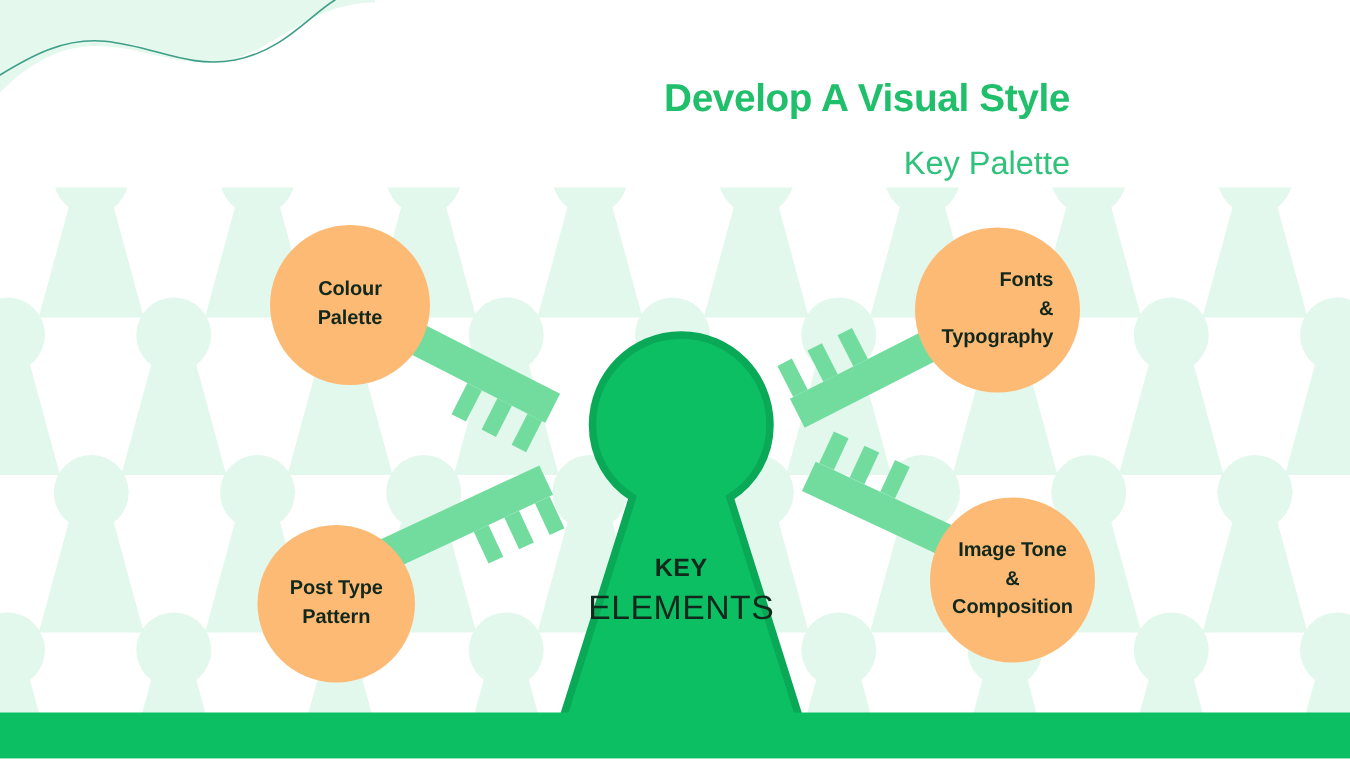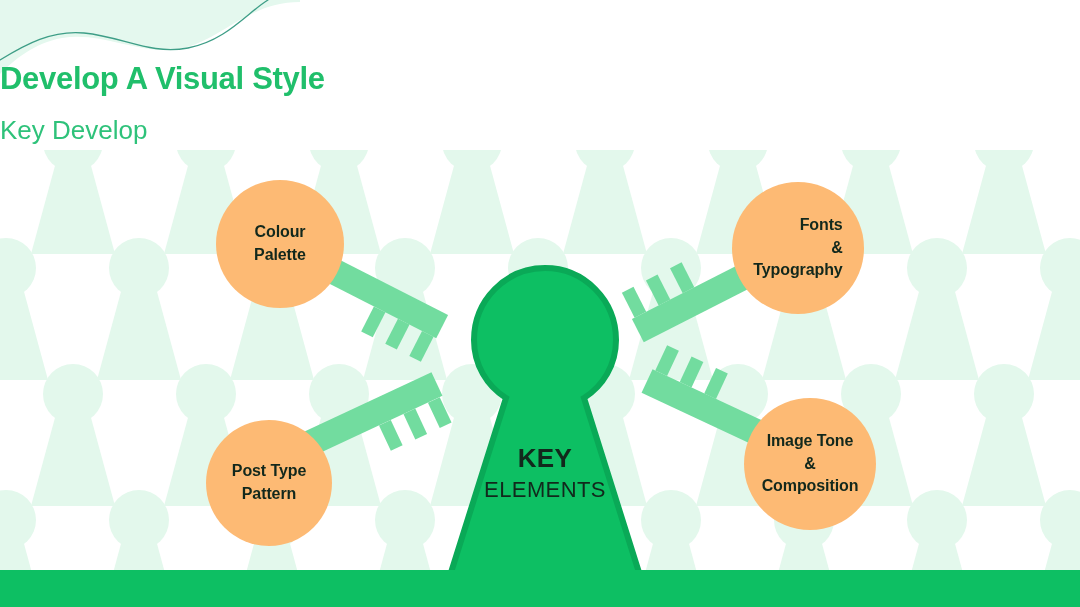--- a/index.html
+++ b/index.html
@@ -38,21 +38,21 @@
     height: 430px;
     pointer-events: none;
   }
 
   
   .heading-block {
     position: absolute;
     left: 0;
     top: 62px;
     width: 856px;
-    text-align: left;
+    text-align: right;
   }
   .title {
     margin: 0;
     font-size: 31px;
     font-weight: bold;
     letter-spacing: -0.3px;
     color: #20BF6B;
     line-height: 1.1;
   }
   .subtitle {
@@ -75,30 +75,30 @@
   .center-label {
     position: absolute;
     left: 430px;
     top: 445px;
     width: 230px;
     text-align: center;
     pointer-events: none;
   }
   .center-label .key-word {
     display: block;
-    font-size: 26px;
+    font-size: 20px;
     font-weight: bold;
     color: #12281C;
     letter-spacing: 0.4px;
     line-height: 1.05;
   }
   .center-label .elements-word {
     display: block;
     margin-top: 6px;
-    font-size: 22px;
+    font-size: 27px;
     font-weight: normal;
     color: #12281C;
     letter-spacing: 0.4px;
     line-height: 1.05;
   }
 
   
   .keys-layer {
     position: absolute;
     left: 0;
@@ -221,21 +221,21 @@
              C186,38 154,6 115,6 Z" fill="#0DBF63" stroke="#0AA957" stroke-width="6"></path>
   </svg>
 
   <div class="center-label">
     <span class="key-word">KEY</span>
     <span class="elements-word">ELEMENTS</span>
   </div>
 
   <div class="heading-block">
     <h1 class="title">Develop A Visual Style</h1>
-    <h2 class="subtitle">Key Develop</h2>
+    <h2 class="subtitle">Key Palette</h2>
   </div>
 
   <div class="node node-tl">
     <span class="node-label">Colour
 Palette</span>
   </div>
 
   <div class="node node-tr">
     <span class="node-label">Fonts
 &amp;

